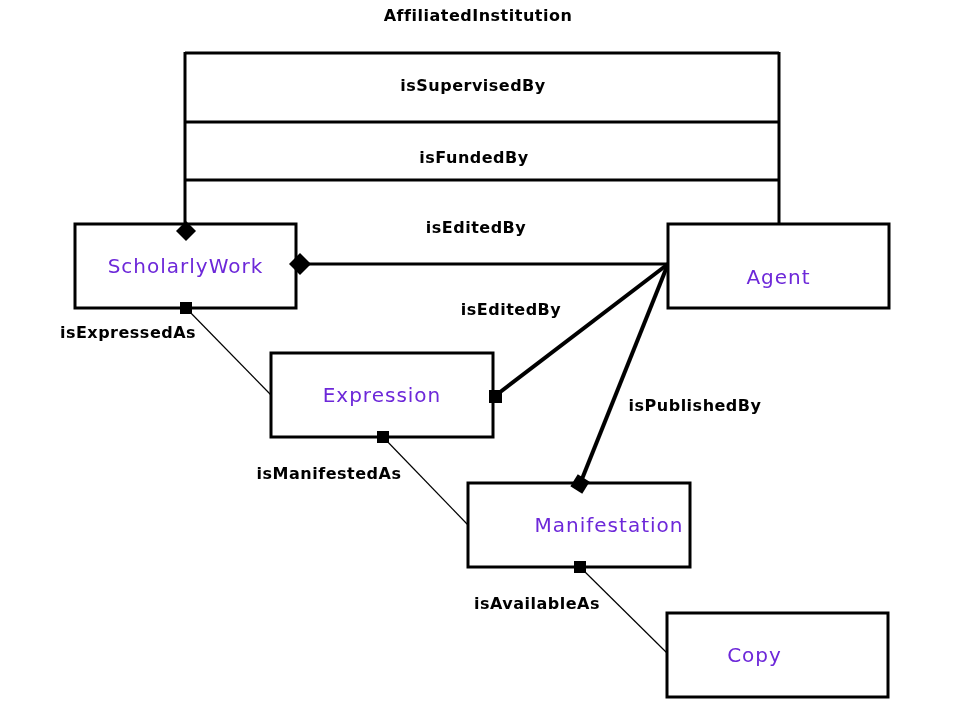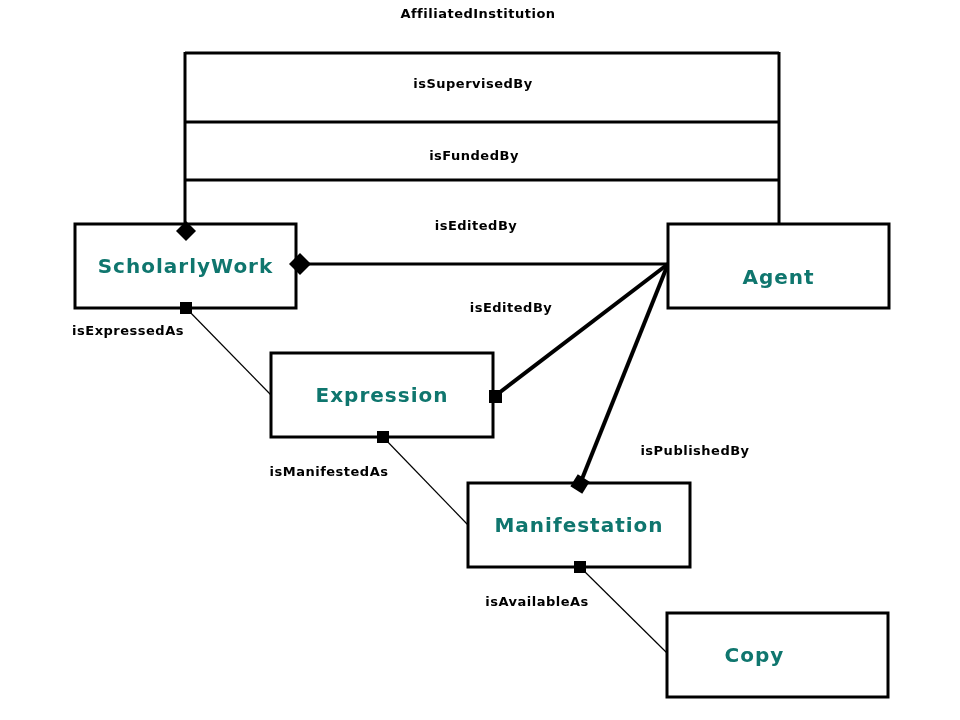--- a/index.html
+++ b/index.html
@@ -18,32 +18,32 @@
   .canvas svg {
     position: absolute;
     left: 0;
     top: 0;
   }
   .node-label {
     position: absolute;
     display: flex;
     align-items: center;
     justify-content: center;
-    font-weight: bold;
+    font-weight: normal;
     font-size: 20px;
     letter-spacing: 1px;
-    color: #0f766e;
+    color: #6d28d9;
     white-space: nowrap;
     pointer-events: none;
   }
   .edge-label {
     position: absolute;
     transform: translateX(-50%);
     font-weight: bold;
-    font-size: 13px;
+    font-size: 16px;
     letter-spacing: 0.5px;
     color: #000000;
     white-space: nowrap;
     background: transparent;
   }
 </style>
 </head>
 <body>
 
 <div class="canvas">
@@ -74,26 +74,26 @@
     <rect x="180" y="302" width="12" height="12" fill="#000"></rect>
     <rect x="377" y="431" width="12" height="12" fill="#000"></rect>
     <rect x="489" y="390" width="13" height="13" fill="#000"></rect>
     <rect x="574" y="561" width="12" height="12" fill="#000"></rect>
     <rect x="573" y="477" width="14" height="14" transform="rotate(32 580 484)" fill="#000"></rect>
   </svg>
 
   <div class="node-label" style="left:75px;  top:224px; width:221px; height:84px;">ScholarlyWork</div>
   <div class="node-label" style="left:668px; top:231px; width:221px; height:92px;">Agent</div>
   <div class="node-label" style="left:271px; top:353px; width:222px; height:84px;">Expression</div>
-  <div class="node-label" style="left:468px; top:483px; width:222px; height:84px;">Manifestation</div>
+  <div class="node-label" style="left:468px; top:483px; width:222px; height:84px;padding-left:30px;">Manifestation</div>
   <div class="node-label" style="left:667px; top:613px; width:175px; height:84px;">Copy</div>
 
   <div class="edge-label" style="left:478px; top:6px;">AffiliatedInstitution</div>
   <div class="edge-label" style="left:473px; top:76px;">isSupervisedBy</div>
   <div class="edge-label" style="left:474px; top:148px;">isFundedBy</div>
   <div class="edge-label" style="left:476px; top:218px;">isEditedBy</div>
   <div class="edge-label" style="left:128px; top:323px;">isExpressedAs</div>
   <div class="edge-label" style="left:511px; top:300px;">isEditedBy</div>
   <div class="edge-label" style="left:329px; top:464px;">isManifestedAs</div>
-  <div class="edge-label" style="left:695px; top:396px;margin-top:47px;">isPublishedBy</div>
+  <div class="edge-label" style="left:695px; top:396px;">isPublishedBy</div>
   <div class="edge-label" style="left:537px; top:594px;">isAvailableAs</div>
 
 </div>
 
 </body></html>

